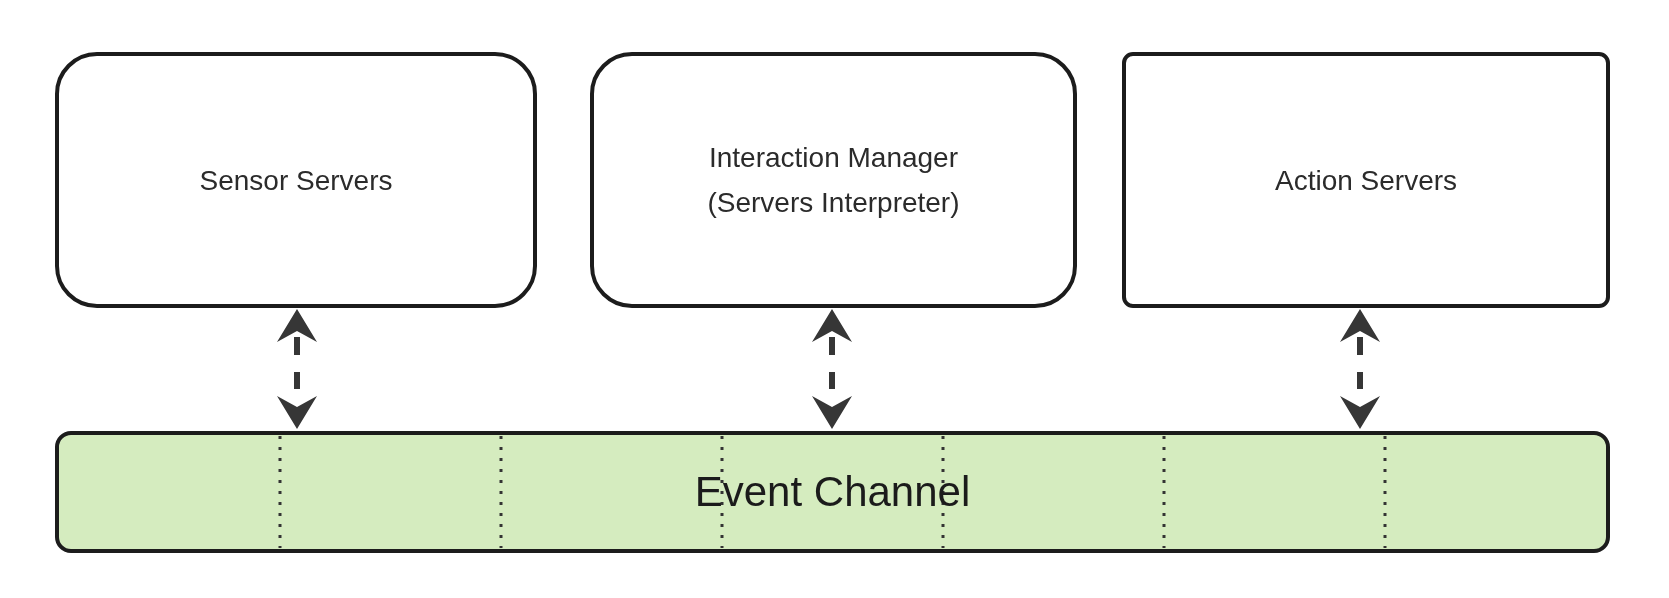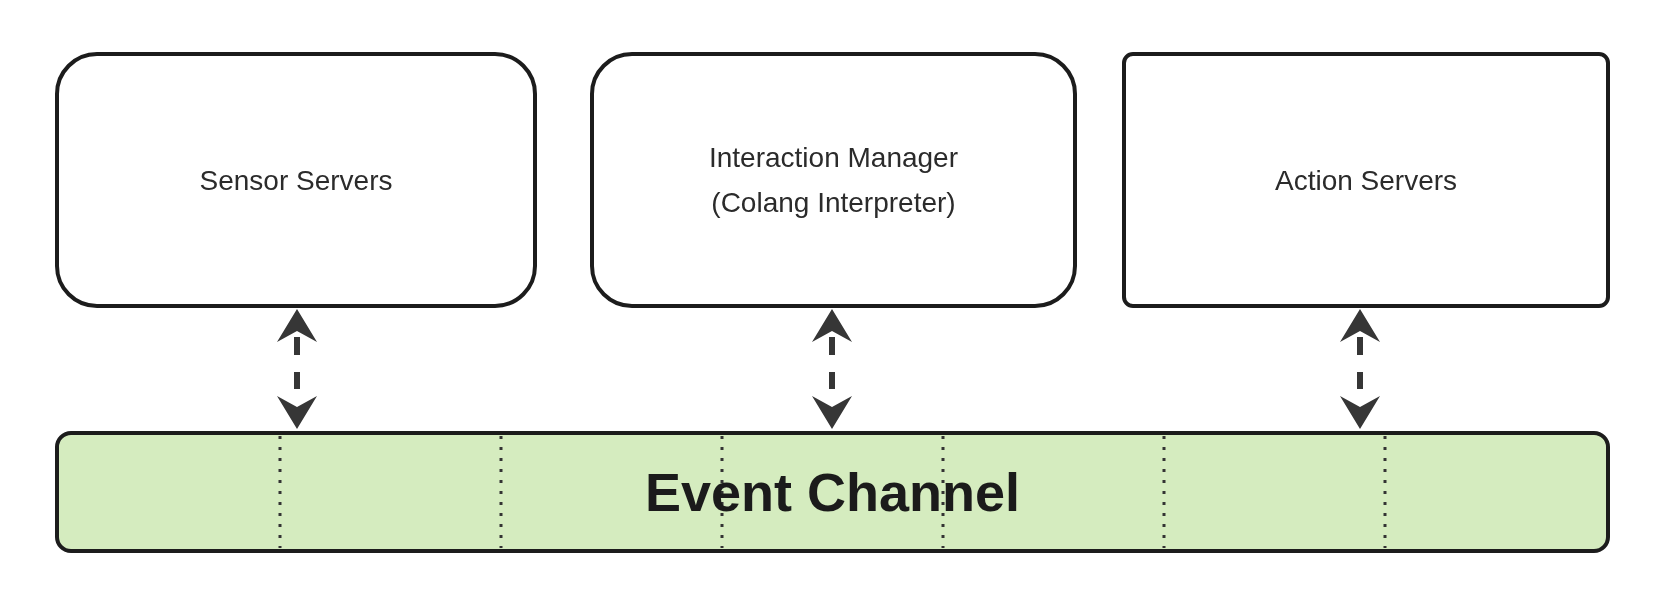--- a/index.html
+++ b/index.html
@@ -59,21 +59,21 @@
     box-sizing:border-box;
     left:55px;top:431px;
     width:1555px;height:122px;
     background:var(--bus-fill);
     border:4px solid var(--border-color);
     border-radius:16px;
   }
   .bus-label{
     position:absolute;left:0;right:0;top:0;bottom:0;
     display:flex;align-items:center;justify-content:center;
-    font-size:54px;font-weight:bold;
+    font-size:42px;font-weight:normal;
     color:var(--bus-text);
     z-index:2;
   }
   .divider{
     position:absolute;
     top:1px;bottom:1px;width:3px;
     transform:translateX(-50%);
     background-image:radial-gradient(circle at 1.5px 1.5px, var(--divider-color) 1.45px, rgba(0,0,0,0) 1.6px);
     background-size:3px 11px;
     background-repeat:repeat-y;
@@ -91,21 +91,21 @@
 
 <div class="canvas">
 
   <div class="node" id="node-sensor">
     <div class="node-label">Sensor Servers</div>
 
   </div>
 
   <div class="node" id="node-im">
     <div class="node-label">Interaction Manager</div>
-    <div class="node-label">(Colang Interpreter)</div>
+    <div class="node-label">(Servers Interpreter)</div>
   </div>
 
   <div class="node" id="node-action">
     <div class="node-label">Action Servers</div>
 
   </div>
 
   <div class="arrow" id="arrow-sensor">
     <svg viewBox="0 0 48 122" xmlns="http://www.w3.org/2000/svg">
       <path class="head" d="M24,1 L44,34 L24,23 L4,34 Z"></path>

